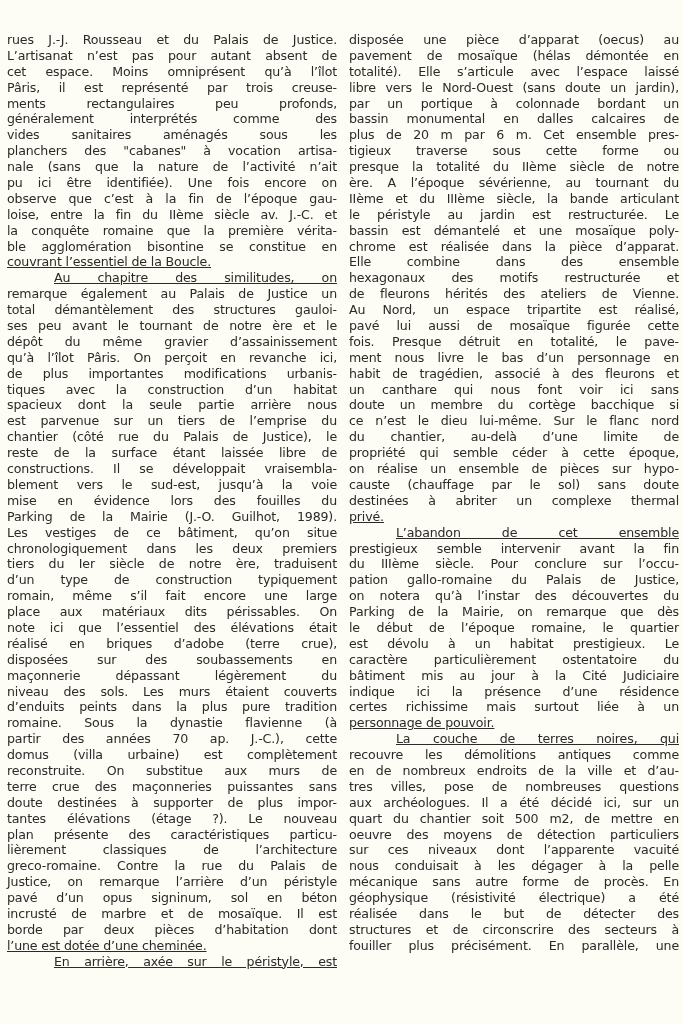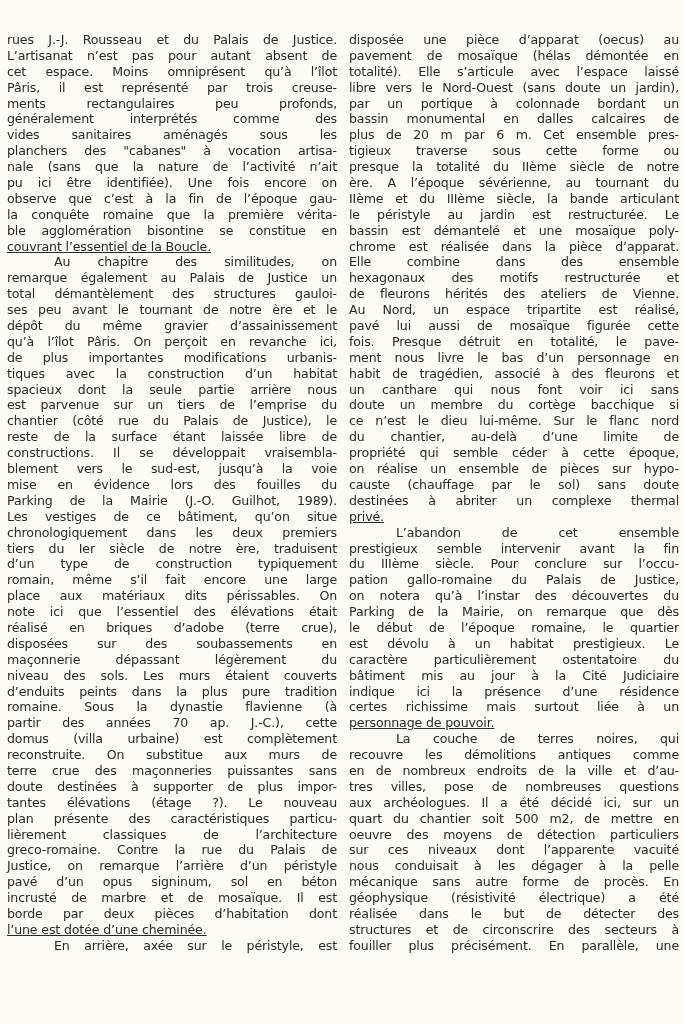--- a/index.html
+++ b/index.html
@@ -39,38 +39,40 @@
       text-align-last: justify;
       letter-spacing: -0.15px;
       overflow: visible;
     }
     .line.last {
       text-align-last: left;
       text-decoration: underline;
     }
     .line.indent {
       padding-left: 47px;
+      text-decoration: underline;
     }
   </style>
 </head>
 <body>
 
 <div class="page">
   <div class="col left" id="col-left">
       <div class="line">rues J.-J. Rousseau et du Palais de Justice.</div>
       <div class="line">L’artisanat n’est pas pour autant absent de</div>
       <div class="line">cet espace. Moins omniprésent qu’à l’îlot</div>
       <div class="line">Pâris, il est représenté par trois creuse-</div>
       <div class="line">ments rectangulaires peu profonds,</div>
       <div class="line">généralement interprétés comme des</div>
       <div class="line">vides sanitaires aménagés sous les</div>
       <div class="line">planchers des "cabanes" à vocation artisa-</div>
       <div class="line">nale (sans que la nature de l’activité n’ait</div>
       <div class="line">pu ici être identifiée). Une fois encore on</div>
       <div class="line">observe que c’est à la fin de l’époque gau-</div>
+      <div class="line">loise, entre la fin du IIème siècle av. J.-C. et</div>
       <div class="line">la conquête romaine que la première vérita-</div>
       <div class="line">ble agglomération bisontine se constitue en</div>
       <div class="line last">couvrant l’essentiel de la Boucle.</div>
       <div class="line indent">Au chapitre des similitudes, on</div>
       <div class="line">remarque également au Palais de Justice un</div>
       <div class="line">total démantèlement des structures gauloi-</div>
       <div class="line">ses peu avant le tournant de notre ère et le</div>
       <div class="line">dépôt du même gravier d’assainissement</div>
       <div class="line">qu’à l’îlot Pâris. On perçoit en revanche ici,</div>
       <div class="line">de plus importantes modifications urbanis-</div>

